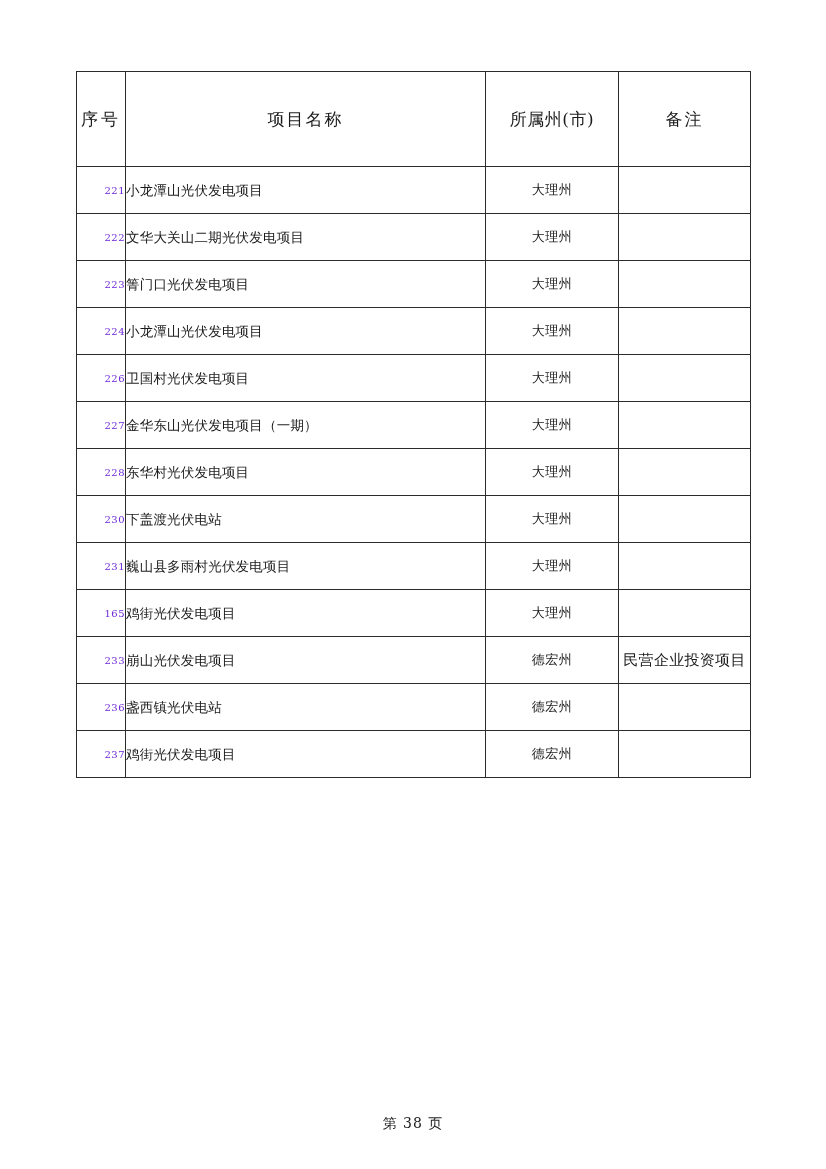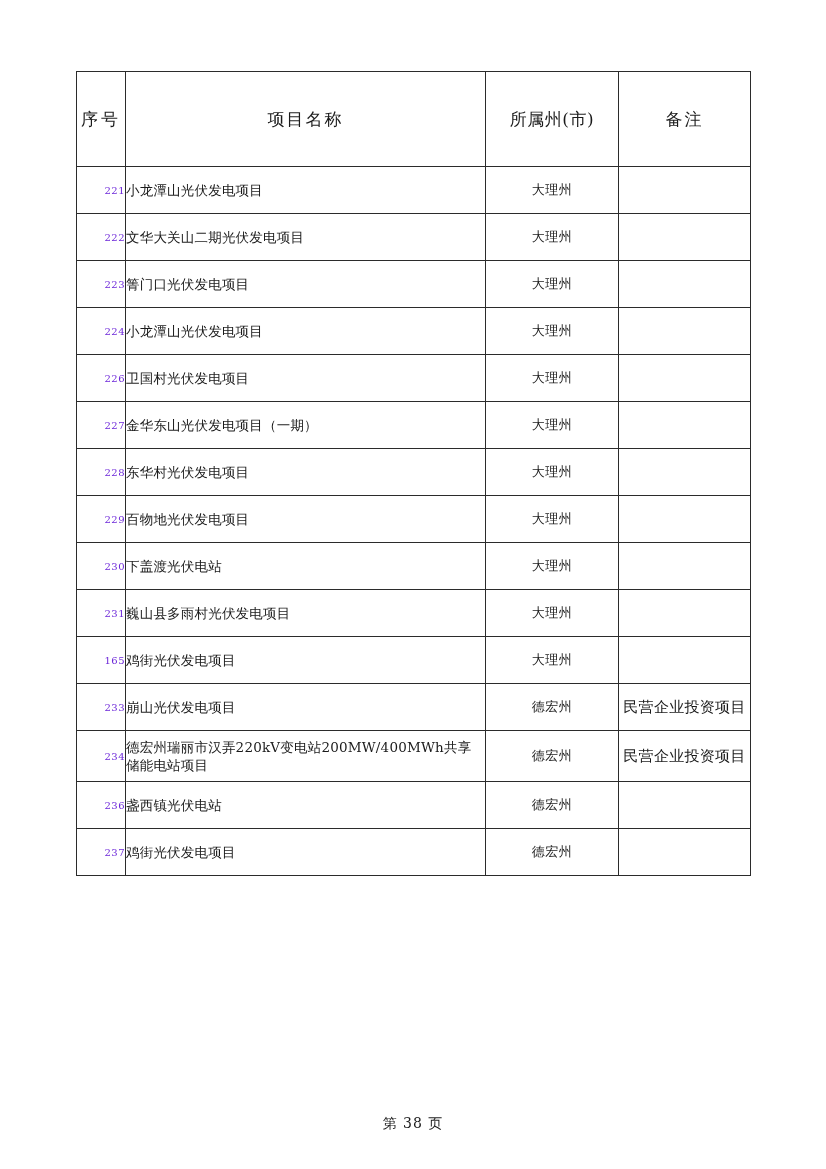--- a/index.html
+++ b/index.html
@@ -156,26 +156,20 @@
             <td class="cell-city">大理州</td>
             <td class="cell-note"></td>
           </tr>
           <tr>
             <td class="cell-seq">228</td>
             <td class="cell-name">东华村光伏发电项目</td>
             <td class="cell-city">大理州</td>
             <td class="cell-note"></td>
           </tr>
           <tr>
-            <td class="cell-seq">229</td>
-            <td class="cell-name">百物地光伏发电项目</td>
-            <td class="cell-city">大理州</td>
-            <td class="cell-note"></td>
-          </tr>
-          <tr>
             <td class="cell-seq">230</td>
             <td class="cell-name">下盖渡光伏电站</td>
             <td class="cell-city">大理州</td>
             <td class="cell-note"></td>
           </tr>
           <tr>
             <td class="cell-seq">231</td>
             <td class="cell-name">巍山县多雨村光伏发电项目</td>
             <td class="cell-city">大理州</td>
             <td class="cell-note"></td>
@@ -185,26 +179,20 @@
             <td class="cell-name">鸡街光伏发电项目</td>
             <td class="cell-city">大理州</td>
             <td class="cell-note"></td>
           </tr>
           <tr>
             <td class="cell-seq">233</td>
             <td class="cell-name">崩山光伏发电项目</td>
             <td class="cell-city">德宏州</td>
             <td class="cell-note">民营企业投资项目</td>
           </tr>
-          <tr class="tall">
-            <td class="cell-seq">234</td>
-            <td class="cell-name wrap">德宏州瑞丽市汉弄220kV变电站200MW/400MWh共享储能电站项目</td>
-            <td class="cell-city">德宏州</td>
-            <td class="cell-note">民营企业投资项目</td>
-          </tr>
           <tr>
             <td class="cell-seq">236</td>
             <td class="cell-name">盏西镇光伏电站</td>
             <td class="cell-city">德宏州</td>
             <td class="cell-note"></td>
           </tr>
           <tr>
             <td class="cell-seq">237</td>
             <td class="cell-name">鸡街光伏发电项目</td>
             <td class="cell-city">德宏州</td>

